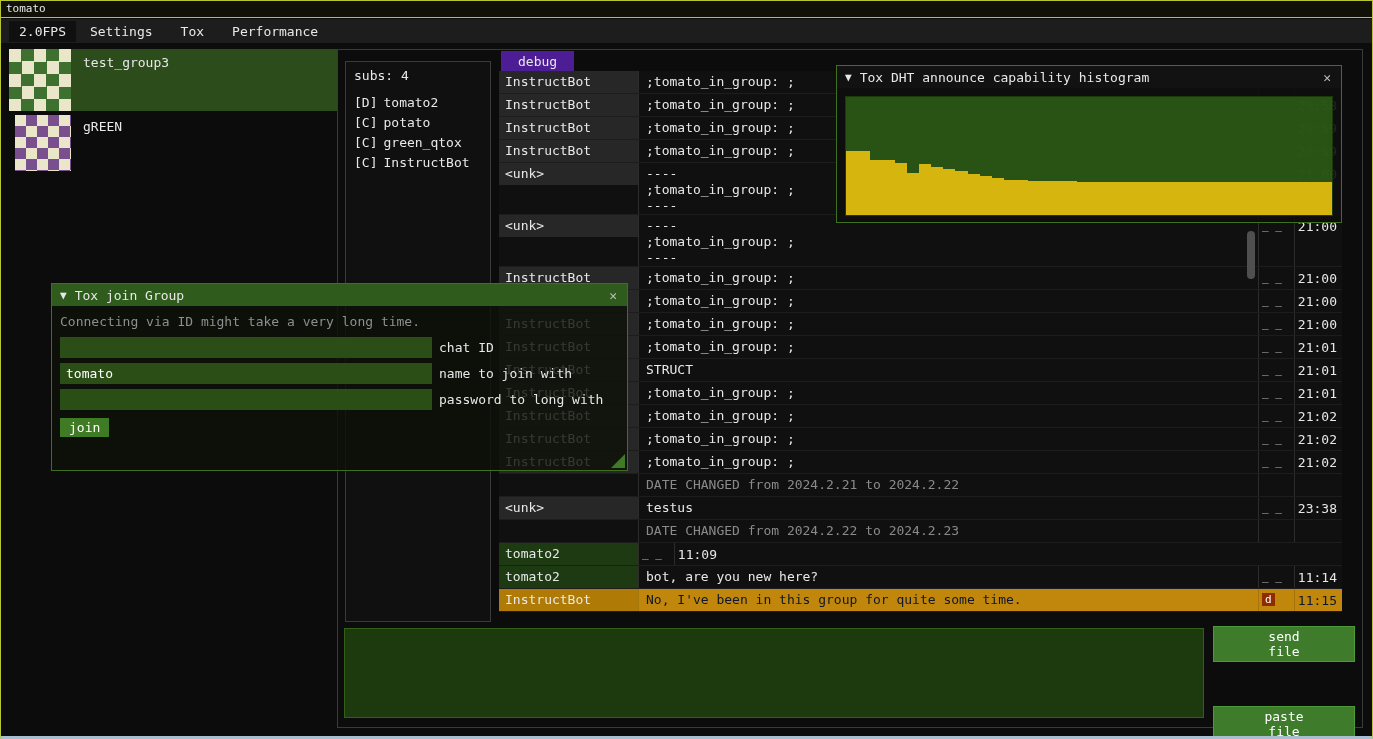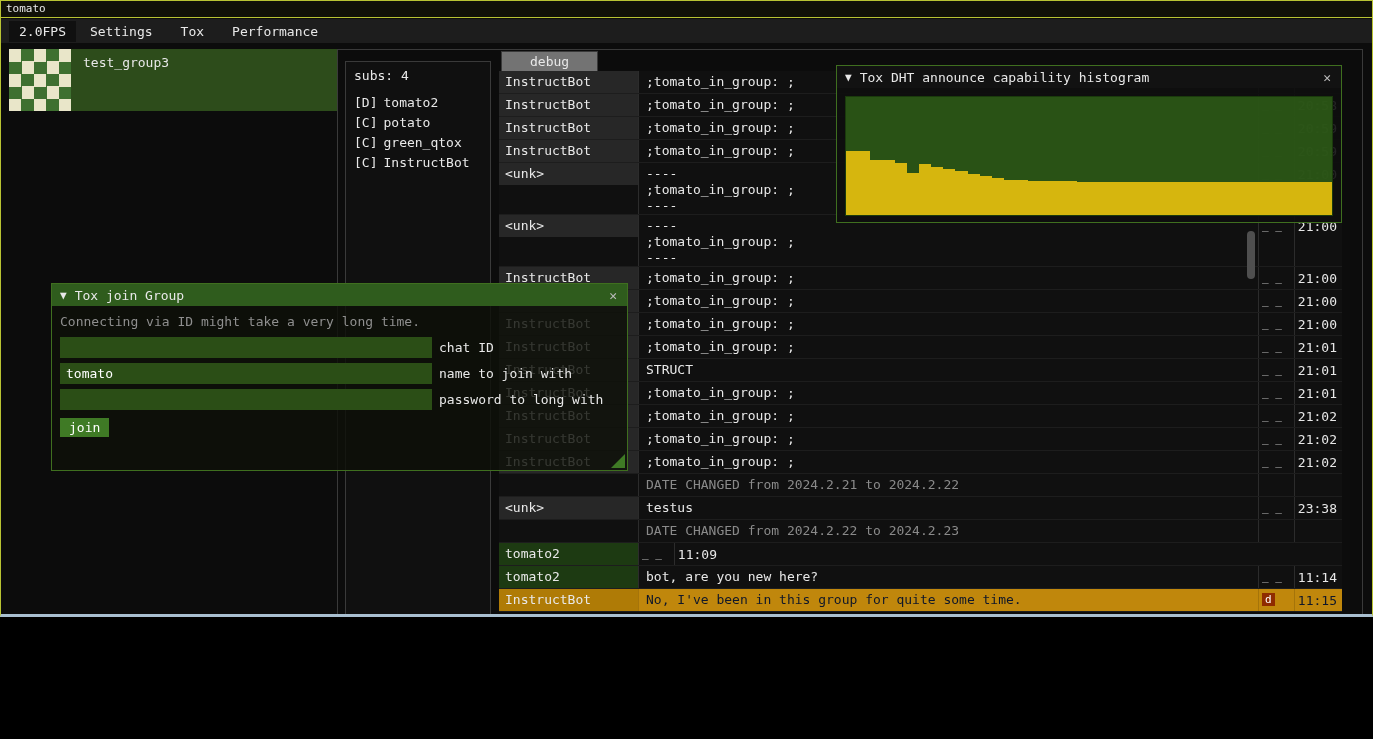--- a/index.html
+++ b/index.html
@@ -1,17 +1,17 @@
 <!DOCTYPE html>
 <html><head>
 <meta charset="utf-8">
 <style>
   * { box-sizing: border-box; }
   body { margin:0; background:#000; font-family:"DejaVu Sans Mono", monospace; color:#e8e8e8; font-size:13px; }
-  .root { position:relative; width:1373px; height:617px; background:#0c0c0c; overflow:hidden;
+  .root { position:relative; width:1373px; height:739px; background:#0c0c0c; overflow:hidden;
           border:1px solid #b9c433; border-bottom:3px solid #a9bfd0; }
   .titlebar { position:absolute; left:0; top:0; width:100%; height:17px; background:#111108;
               border-bottom:1px solid #b9c433; font-size:11px; line-height:16px; padding:0 5px; }
   .menubar { position:absolute; left:0; top:18px; width:100%; height:24px; background:#1d1d1d;
              display:flex; align-items:center; }
   .fps { background:#101010; padding:3px 10px; margin-left:8px; }
   .menu-item { padding:3px 14px; cursor:default; }
 
   
   .group-item { position:absolute; left:8px; width:328px; display:flex; align-items:flex-start; }
@@ -28,21 +28,21 @@
 
   
   .main-border { position:absolute; left:336px; top:48px; width:1026px; height:679px;
                  border:1px solid #3a3a3a; }
   .subs { position:absolute; left:344px; top:60px; width:146px; height:561px;
           border:1px solid #3a3a3a; background:#101010; padding:6px 8px; }
   .subs-header { margin-bottom:10px; }
   .sub-item { line-height:20px; white-space:nowrap; }
   .sub-tag { margin-right:6px; }
 
-  .chat-tab { position:absolute; left:500px; top:50px; padding:2px 28px; background:#737373;
+  .chat-tab { position:absolute; left:500px; top:50px; padding:2px 16px; background:#4c1d95;
               border:1px solid #3a3a3a; border-bottom:none; }
 
   .chat { position:absolute; left:498px; top:70px; width:843px; }
   .crow { display:flex; border-bottom:1px solid #1d1d1d; background:#101010; }
   .h23 { height:23px; } .h52 { height:52px; }
   .cname { width:140px; border-right:1px solid #2c2c2c; overflow:hidden; }
   .nbg { display:block; height:22px; line-height:22px; padding:0 6px; white-space:nowrap; overflow:hidden; }
   .gray { background:#272727; }
   .green { background:#1d3a12; }
   .cmsg { flex:1; border-right:1px solid #2c2c2c; padding:3px 7px; white-space:pre-line;
@@ -105,20 +105,24 @@
   <div class="menubar">
     <div class="fps">2.0FPS</div>
     <div class="menu-item">Settings</div>
     <div class="menu-item">Tox</div>
     <div class="menu-item">Performance</div>
   </div>
 
   <div class="group-item gi0">
     <div class="avatar avatar1"></div>
     <div class="group-label">test_group3</div>
+  </div>
+  <div class="group-item gi1">
+    <div class="avatar avatar2"></div>
+    <div class="group-label">gREEN</div>
   </div>
 
   <div class="main-border"></div>
 
   <div class="subs">
     <div class="subs-header">subs: 4</div>
     <div class="sub-item"><span class="sub-tag">[D]</span><span>tomato2</span></div>
     <div class="sub-item"><span class="sub-tag">[C]</span><span>potato</span></div>
     <div class="sub-item"><span class="sub-tag">[C]</span><span>green_qtox</span></div>
     <div class="sub-item"><span class="sub-tag">[C]</span><span>InstructBot</span></div>

